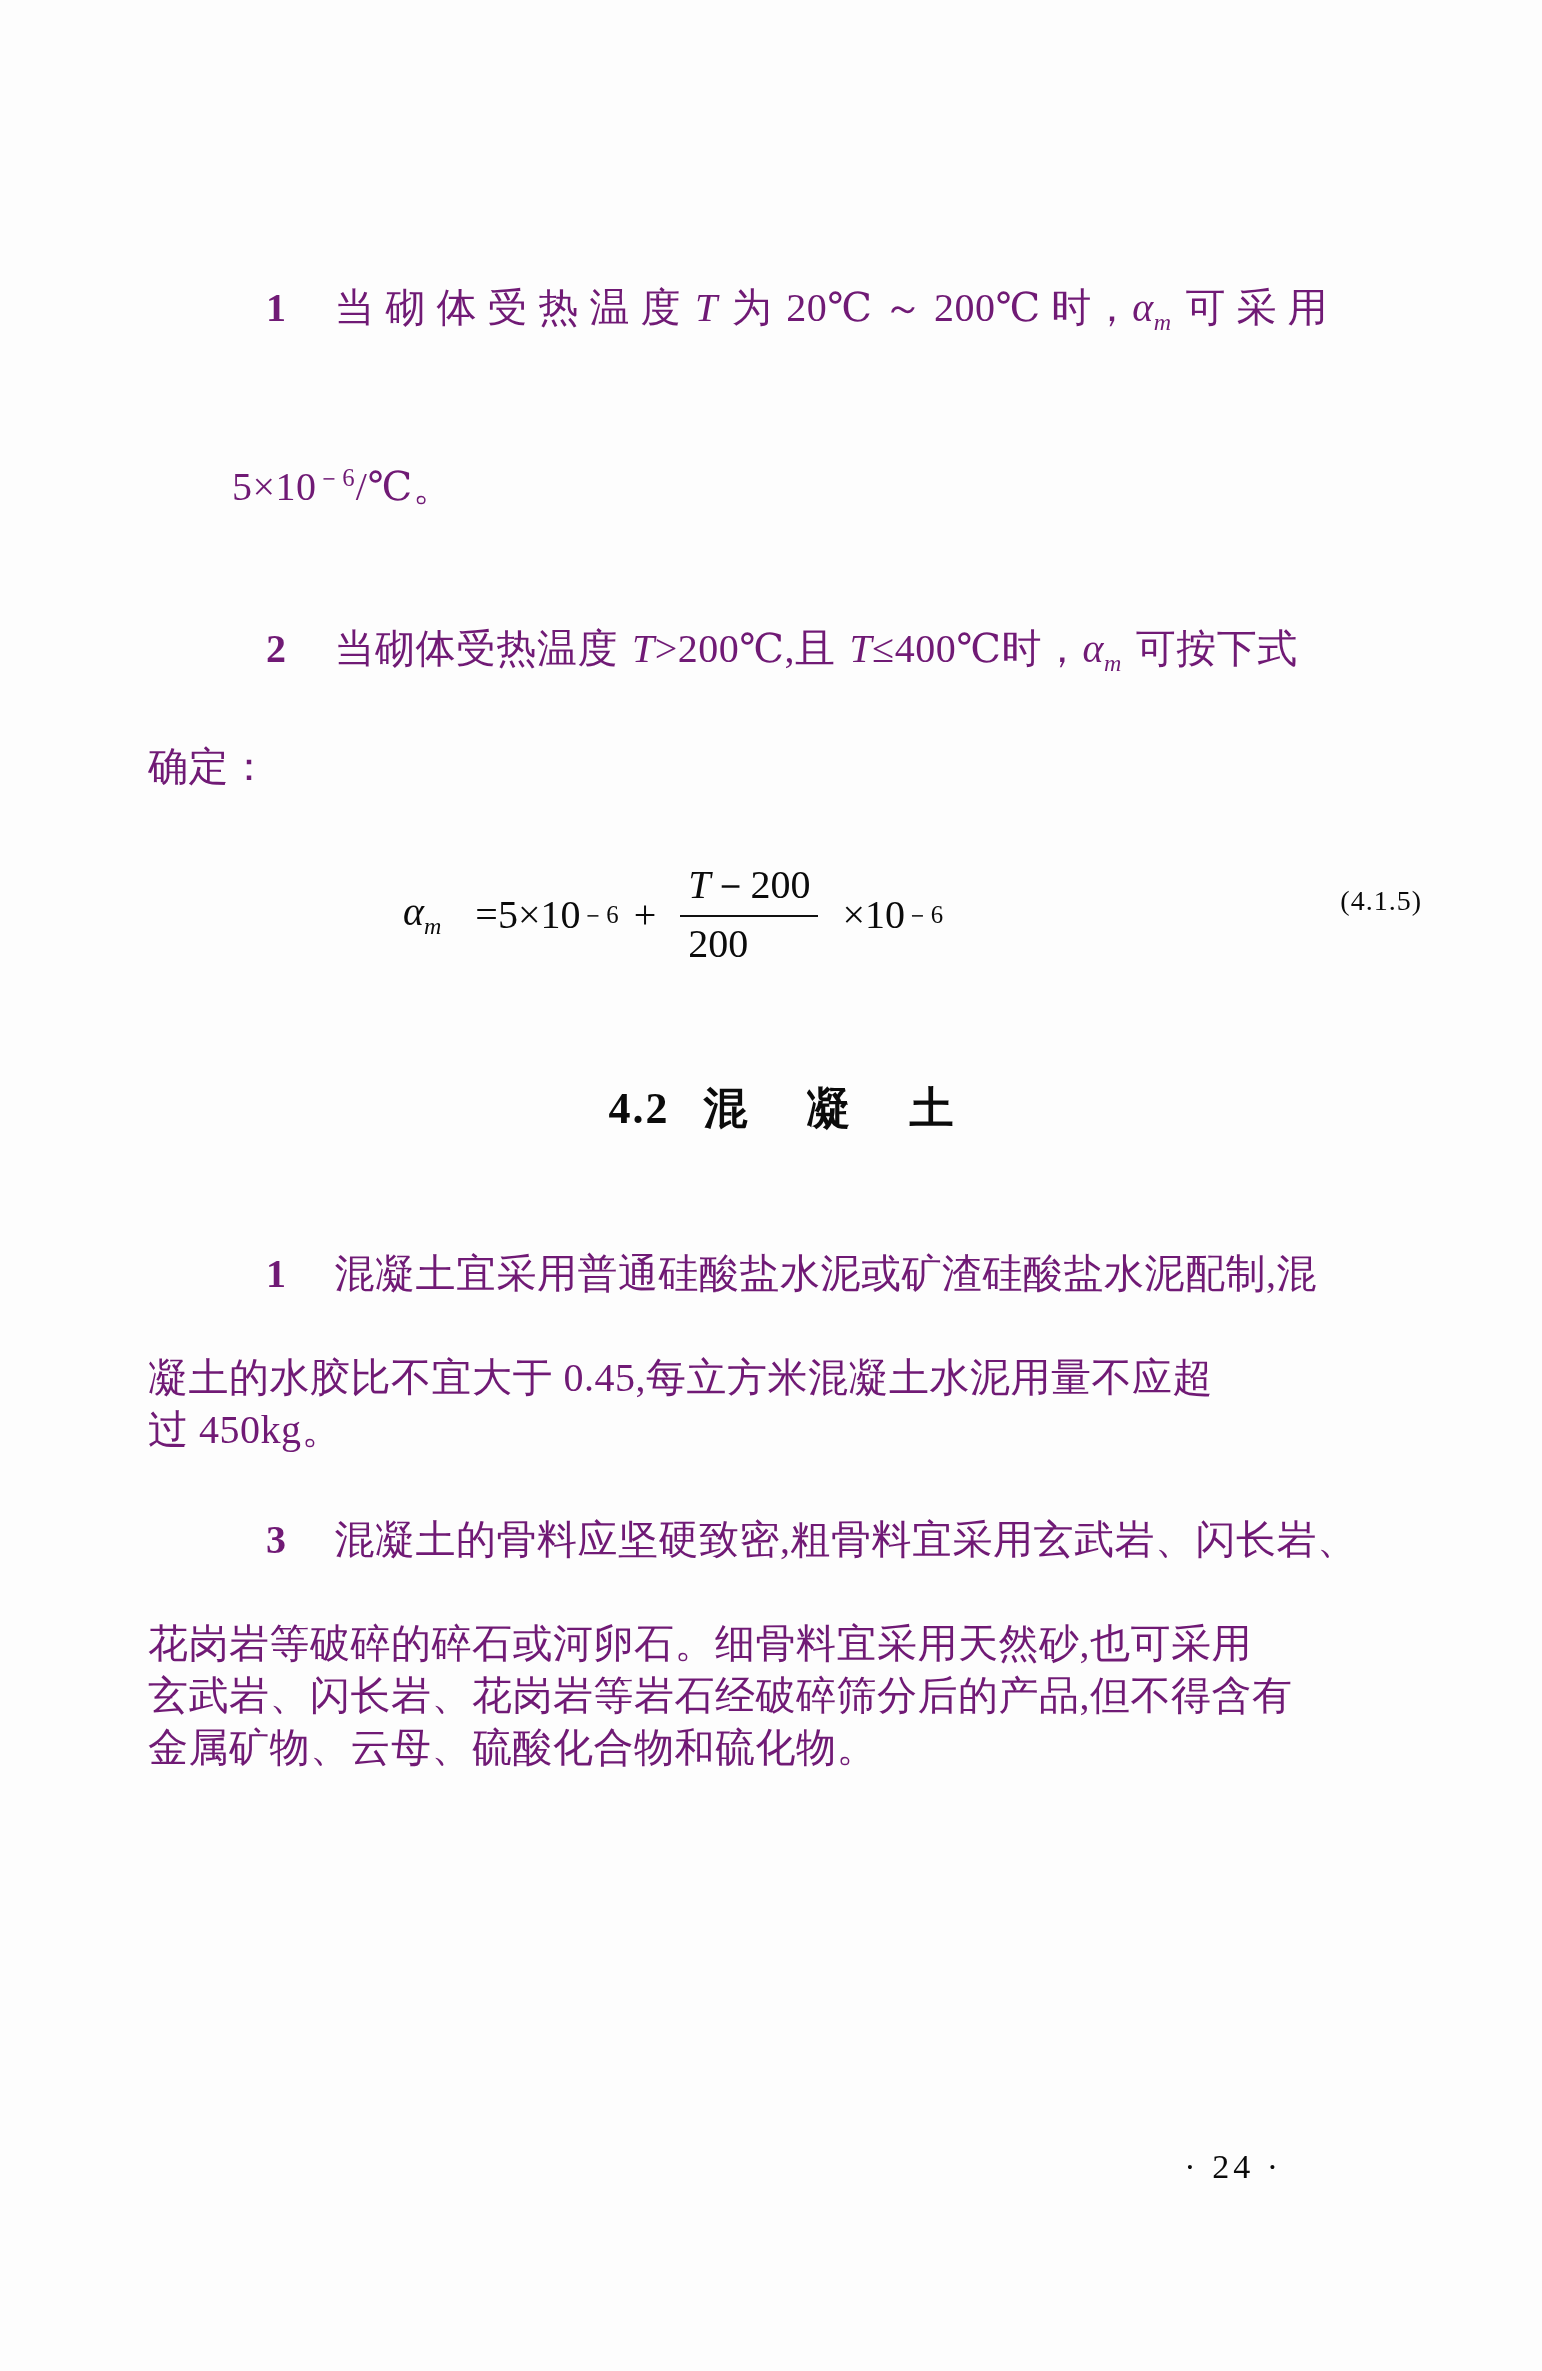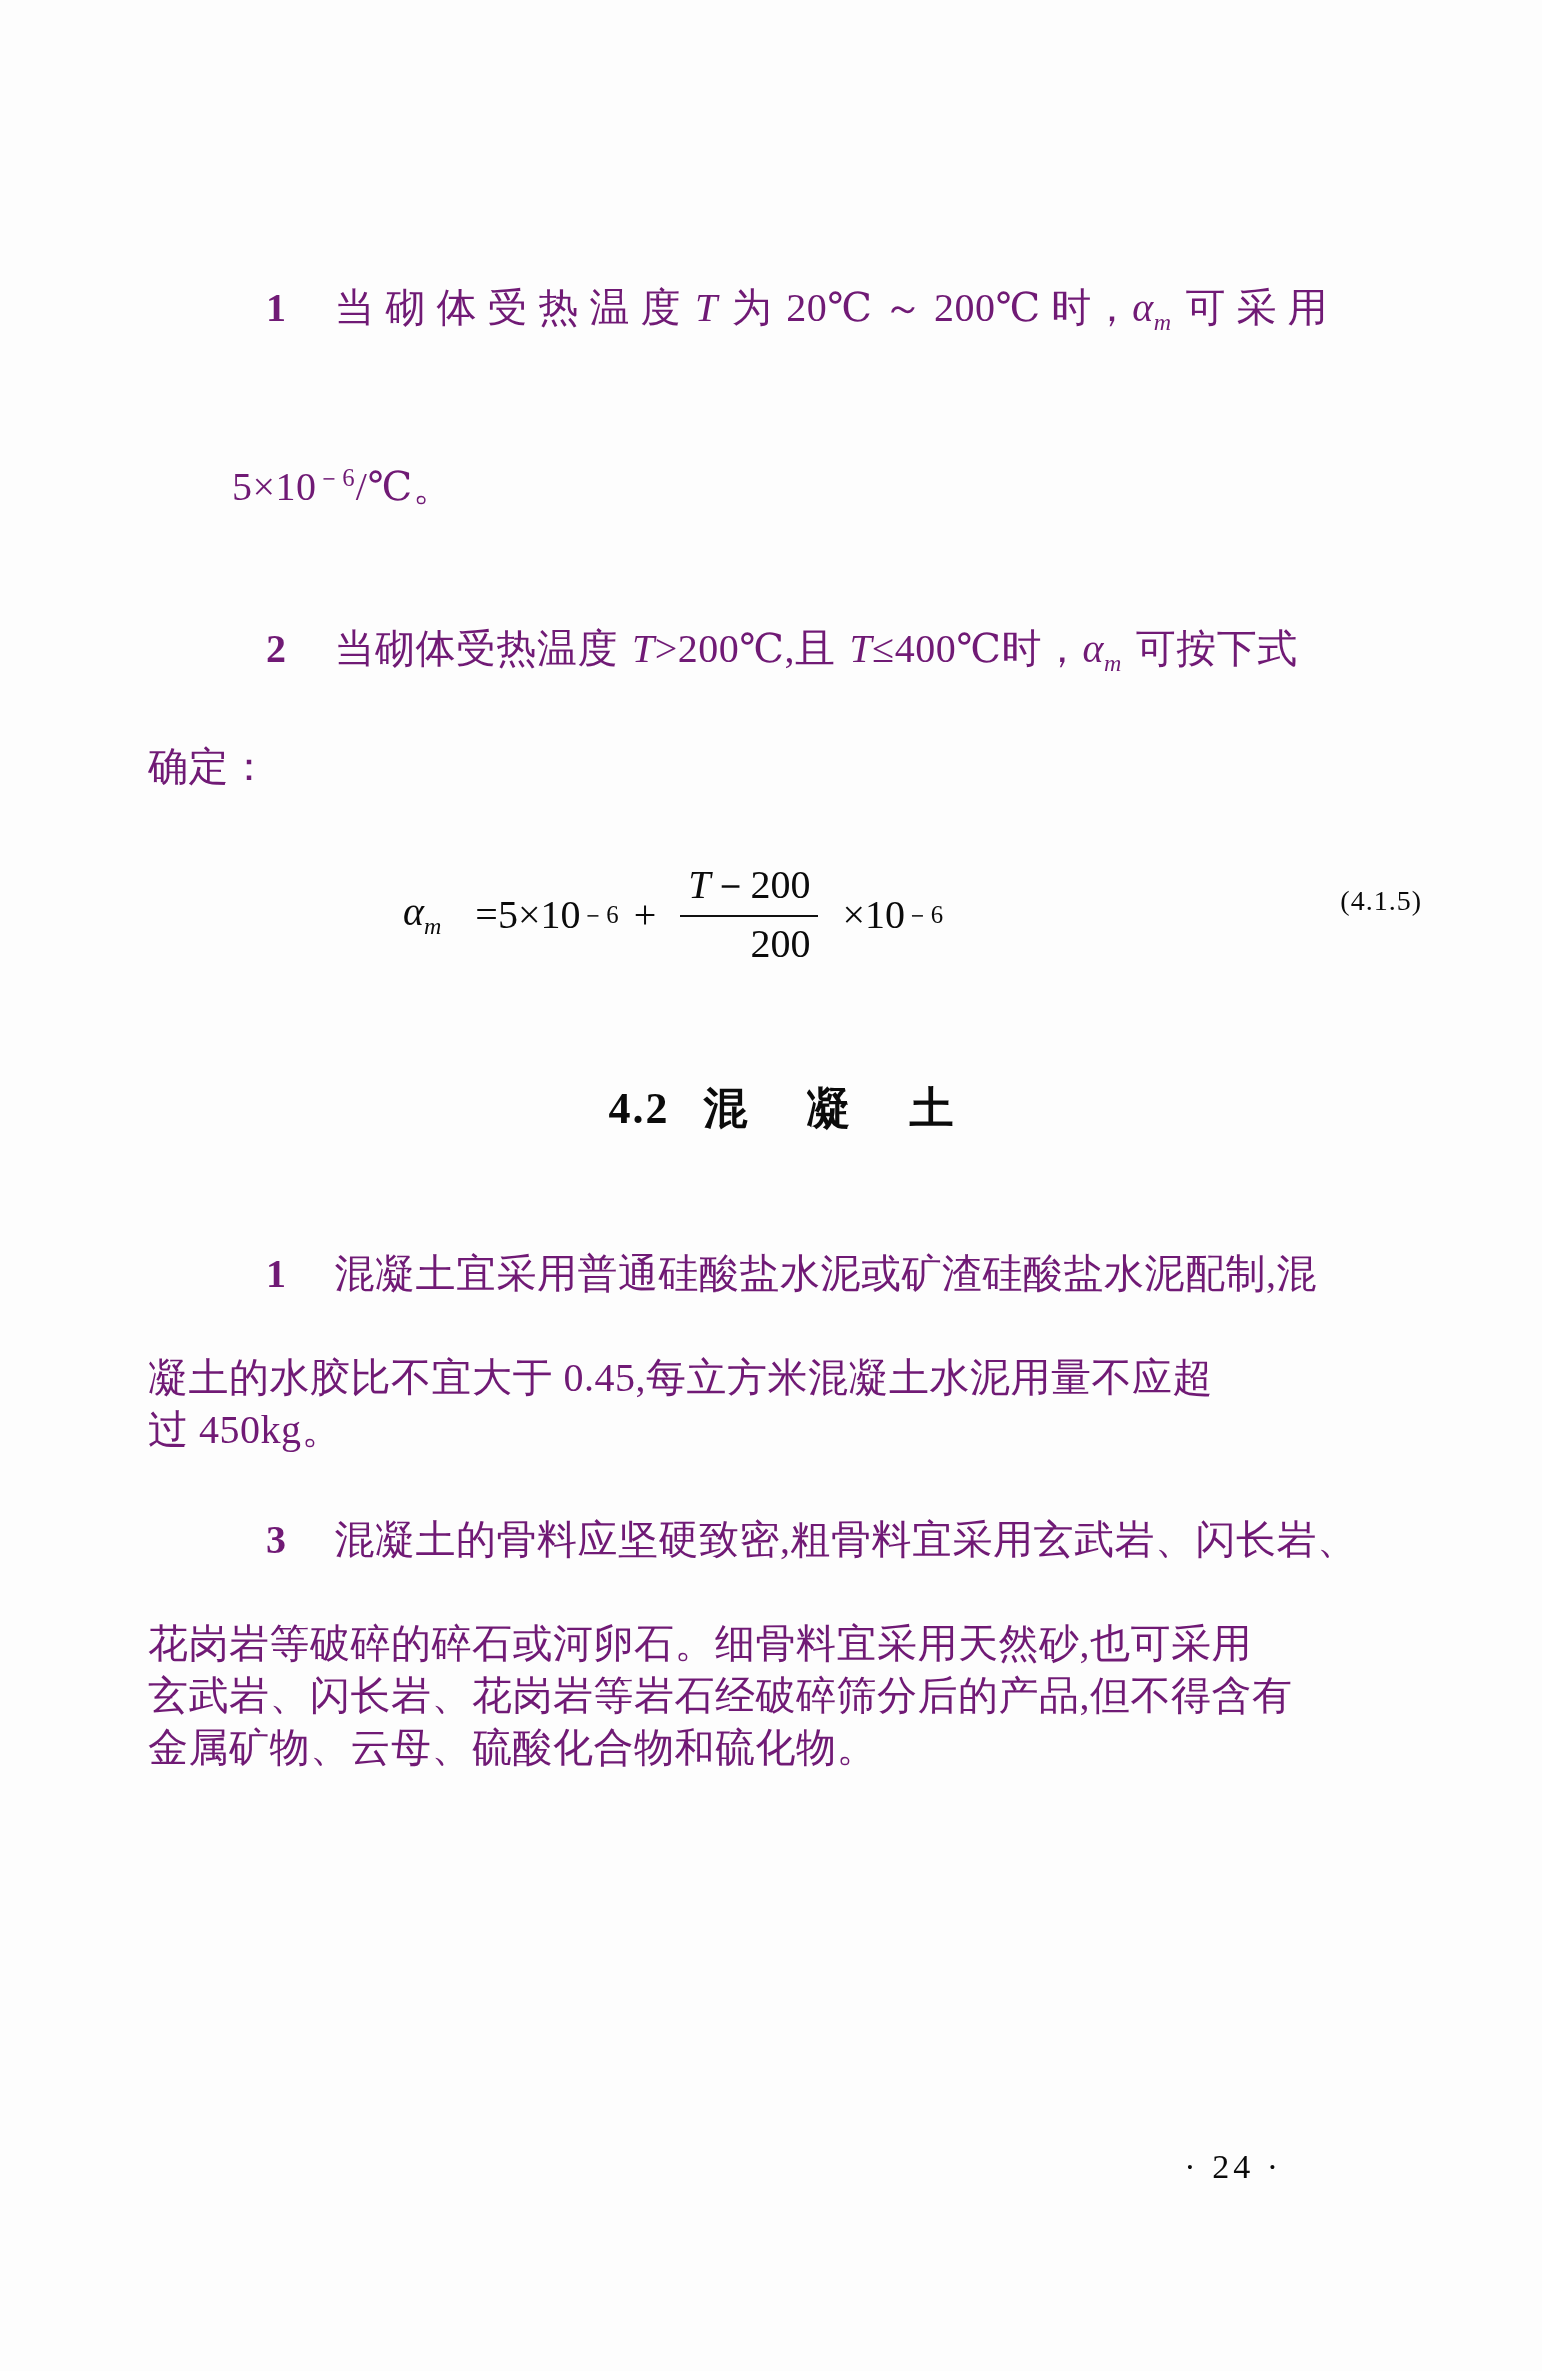--- a/index.html
+++ b/index.html
@@ -79,21 +79,21 @@
     top: 8px;
     font-size: 40px;
     font-family: "Liberation Serif", "DejaVu Serif", serif;
     display: flex;
     align-items: center;
     white-space: nowrap;
   }
   .frac {
     display: inline-flex;
     flex-direction: column;
-    align-items: flex-end;
+    align-items: flex-start;
     vertical-align: middle;
     margin: 0 10px;
     position: relative;
     top: -2px;
   }
   .frac .num {
     padding: 0 8px 3px 8px;
     border-bottom: 2px solid #111;
     font-size: 40px;
   }

